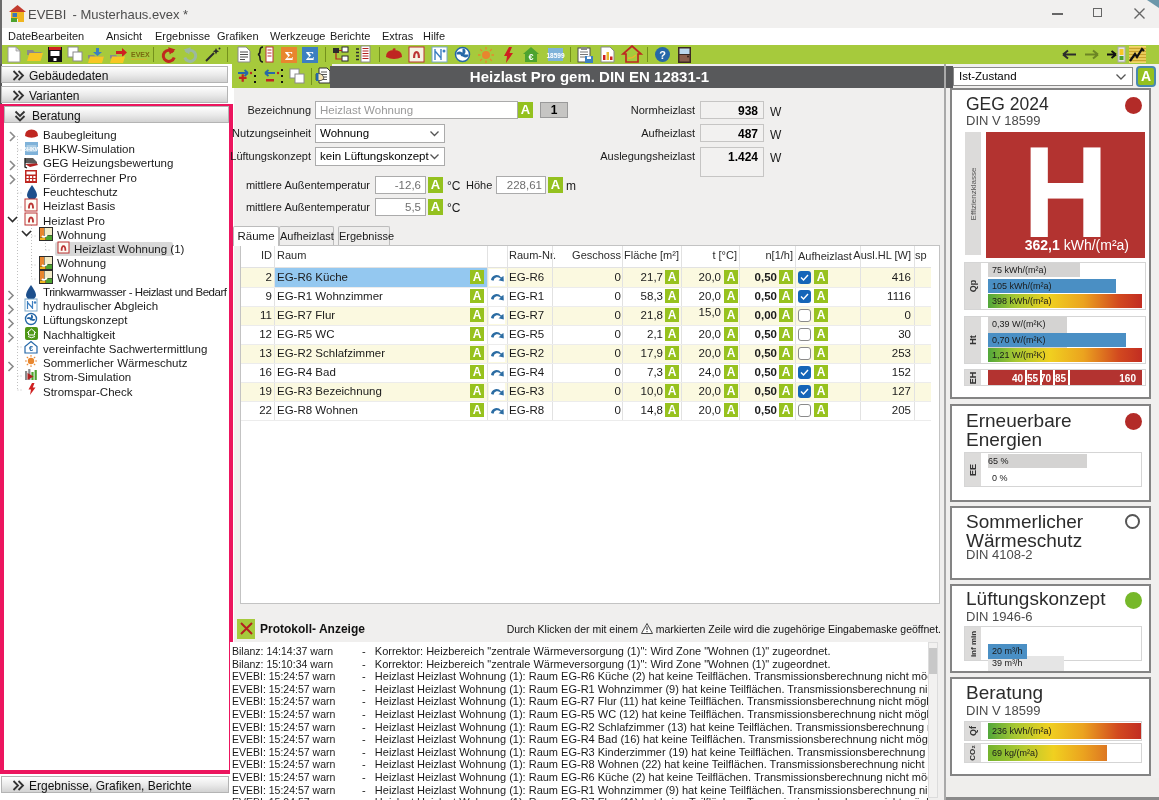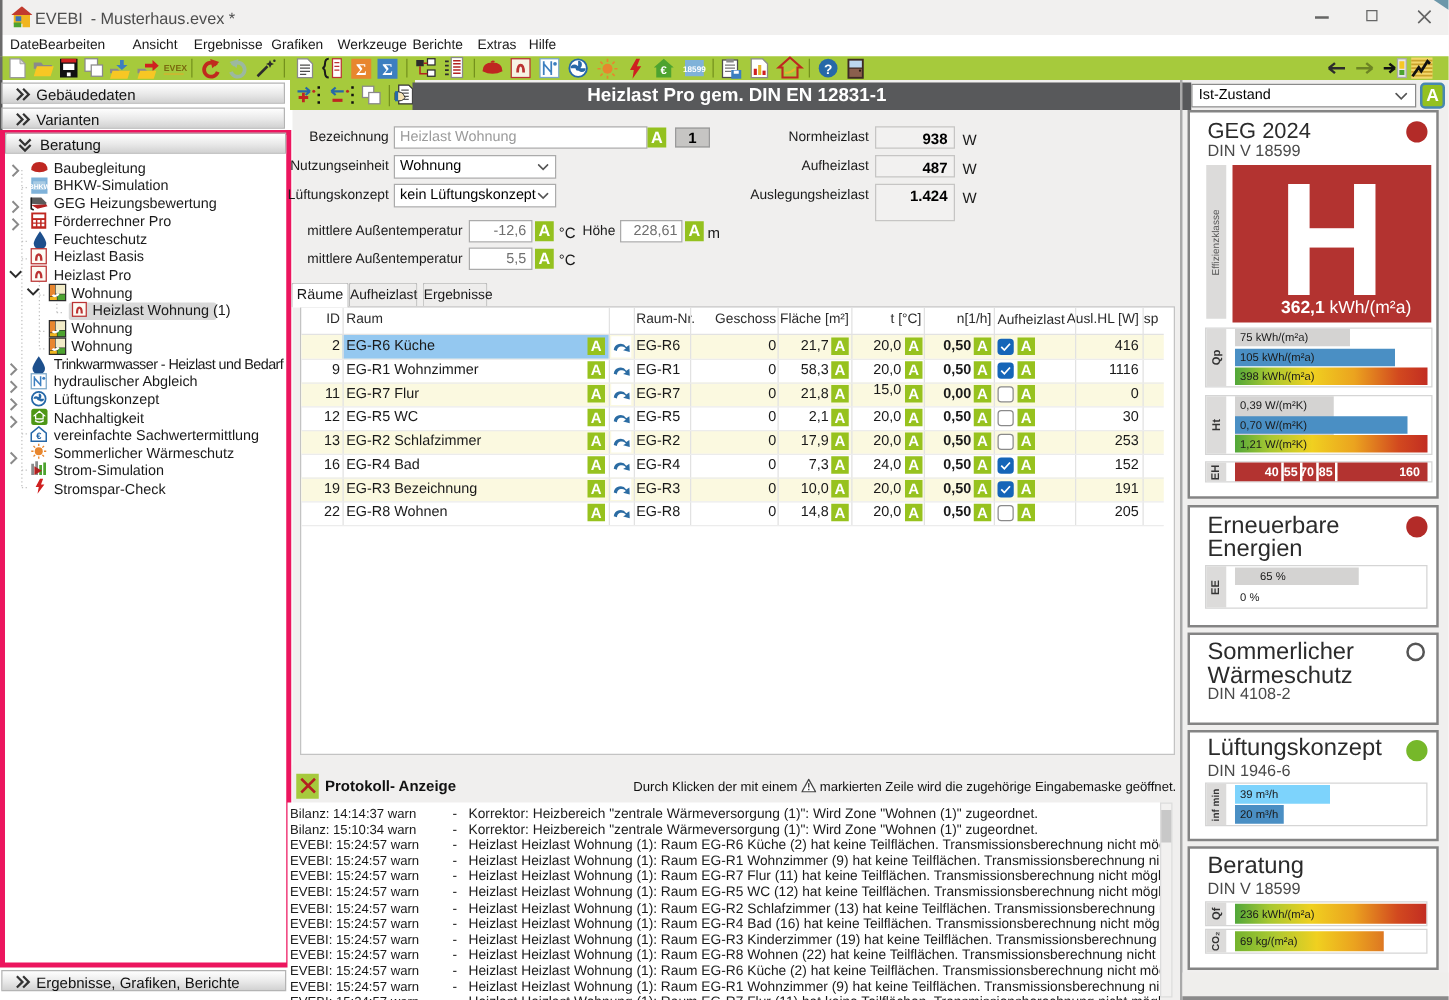--- a/index.html
+++ b/index.html
@@ -692,21 +692,21 @@
  <div class="ga" style="left:424px;top:138.0px">A</div>
  <div class="cell" style="right:218px;top:138.5px">20,0</div>
  <div class="ga" style="left:483px;top:138.0px">A</div>
  <div class="cell" style="right:162px;top:138.5px;font-weight:bold">0,50</div>
  <div class="ga" style="left:538px;top:138.0px">A</div>
  <div class="cb" style="left:557px;top:138.5px;background:#1565b8"></div>
  <svg class="abs" style="left:559px;top:141.5px" width="9" height="7" viewBox="0 0 9 7">
         <path d="M1 3.5 L3.5 6 L8 1" stroke="#fff" stroke-width="1.4" fill="none"></path>
       </svg>
  <div class="ga" style="left:573px;top:138.0px">A</div>
- <div class="cell" style="right:28px;top:138.5px">191</div>
+ <div class="cell" style="right:28px;top:138.5px">127</div>
  <div class="cell" style="right:667px;top:157.5px">22</div>
  <div class="cell" style="left:36px;top:157.5px">EG-R8 Wohnen</div>
  <div class="ga" style="left:229px;top:157.0px">A</div>
  <div class="abs" style="left:248px;top:155.5px;width:16px;height:17px;background:#fff"></div>
  <svg class="abs" style="left:249px;top:158.5px" width="15" height="11" viewBox="0 0 15 11">
         <path d="M1 8 A5.5 5.5 0 0 1 11 5.5 L13.5 4 L13.8 9.5 L8.5 8.2 L10.7 6.8 A4 4 0 0 0 3.5 8.7 z" fill="#2b6ca3"></path>
       </svg>
  <div class="cell" style="left:268px;top:157.5px">EG-R8</div>
  <div class="cell" style="right:318px;top:157.5px">0</div>
  <div class="cell" style="right:276px;top:157.5px">14,8</div>
@@ -832,37 +832,37 @@
 <div class="abs" style="left:1055px;top:372.5px;width:11px;color:#fff;font-size:10px;font-weight:bold;text-align:right">85</div>
 <div class="abs" style="left:1070px;top:372.5px;width:66px;color:#fff;font-size:10px;font-weight:bold;text-align:right">160</div>
 
 <div class="rpanel" style="top:404px;height:98px"></div>
 <div class="abs rtitle" style="left:966px;top:411px">Erneuerbare<br>Energien</div>
 <div class="rcircle" style="left:1125px;top:413px;background:#b32b28"></div>
 <div class="abs" style="left:964px;top:452px;width:178px;height:35px;background:#fff;border:1px solid #d5d5d5"></div>
 <div class="vlabel" style="left:965px;top:453px;width:16px;height:33px;line-height:33px;font-size:9px;font-weight:bold;color:#333">
     <span>EE</span>
   </div>
-<div class="bar" style="left:988px;top:454px;width:99px;height:14px;background:#d4d3d2;padding-left:20px">65 %</div>
+<div class="bar" style="left:988px;top:454px;width:99px;height:14px;background:#d4d3d2;padding-left:0">65 %</div>
 <div class="bar" style="left:988px;top:471px;width:60px;height:13px;padding-left:4px">0 %</div>
 
 <div class="rpanel" style="top:506px;height:74px"></div>
 <div class="abs rtitle" style="left:966px;top:512px">Sommerlicher<br>Wärmeschutz</div>
 <div class="rcircle" style="left:1125px;top:514px;background:#fff;border:2px solid #555;width:15px;height:15px"></div>
 <div class="abs rsub" style="left:966px;top:547px">DIN 4108-2</div>
 
 <div class="rpanel" style="top:584px;height:89px"></div>
 <div class="abs rtitle" style="left:966px;top:589px">Lüftungskonzept</div>
 <div class="rcircle" style="left:1125px;top:592px;background:#76b82a"></div>
 <div class="abs rsub" style="left:966px;top:609px">DIN 1946-6</div>
 <div class="abs" style="left:964px;top:626px;width:178px;height:35px;background:#fff;border:1px solid #d5d5d5"></div>
 <div class="vlabel" style="left:965px;top:627px;width:16px;height:33px;line-height:11px;font-size:8px;font-weight:bold;color:#333">
     <span>inf min</span>
   </div>
-<div class="bar" style="left:988px;top:628px;width:76px;height:15px;background:#7dd3fc;padding-left:4px;line-height:15px">39 m³/h</div>
+<div class="bar" style="left:988px;top:656px;width:76px;height:15px;background:#e5e5e5;padding-left:4px;line-height:15px">39 m³/h</div>
 <div class="bar" style="left:988px;top:643.5px;width:39px;height:15px;background:#4a8fc4;padding-left:4px;line-height:15px">20 m³/h</div>
 
 <div class="rpanel" style="top:677px;height:99px"></div>
 <div class="abs rtitle" style="left:966px;top:683px">Beratung</div>
 <div class="abs rsub" style="left:966px;top:703px">DIN V 18599</div>
 <div class="abs" style="left:964px;top:721px;width:178px;height:20px;background:#fff;border:1px solid #d5d5d5"></div>
 <div class="vlabel" style="left:965px;top:722px;width:16px;height:18px;line-height:18px;font-size:9px;font-weight:bold;color:#333">
     <span>Qf</span>
   </div>
 <div class="bar" style="left:988px;top:723px;width:153px;height:16px;background:linear-gradient(90deg,#52a73a,#a8c832 18%,#f0d020 40%,#eba31f 62%,#d2491f 85%,#c22d22);padding-left:4px;line-height:16px">236 kWh/(m²a)</div>

